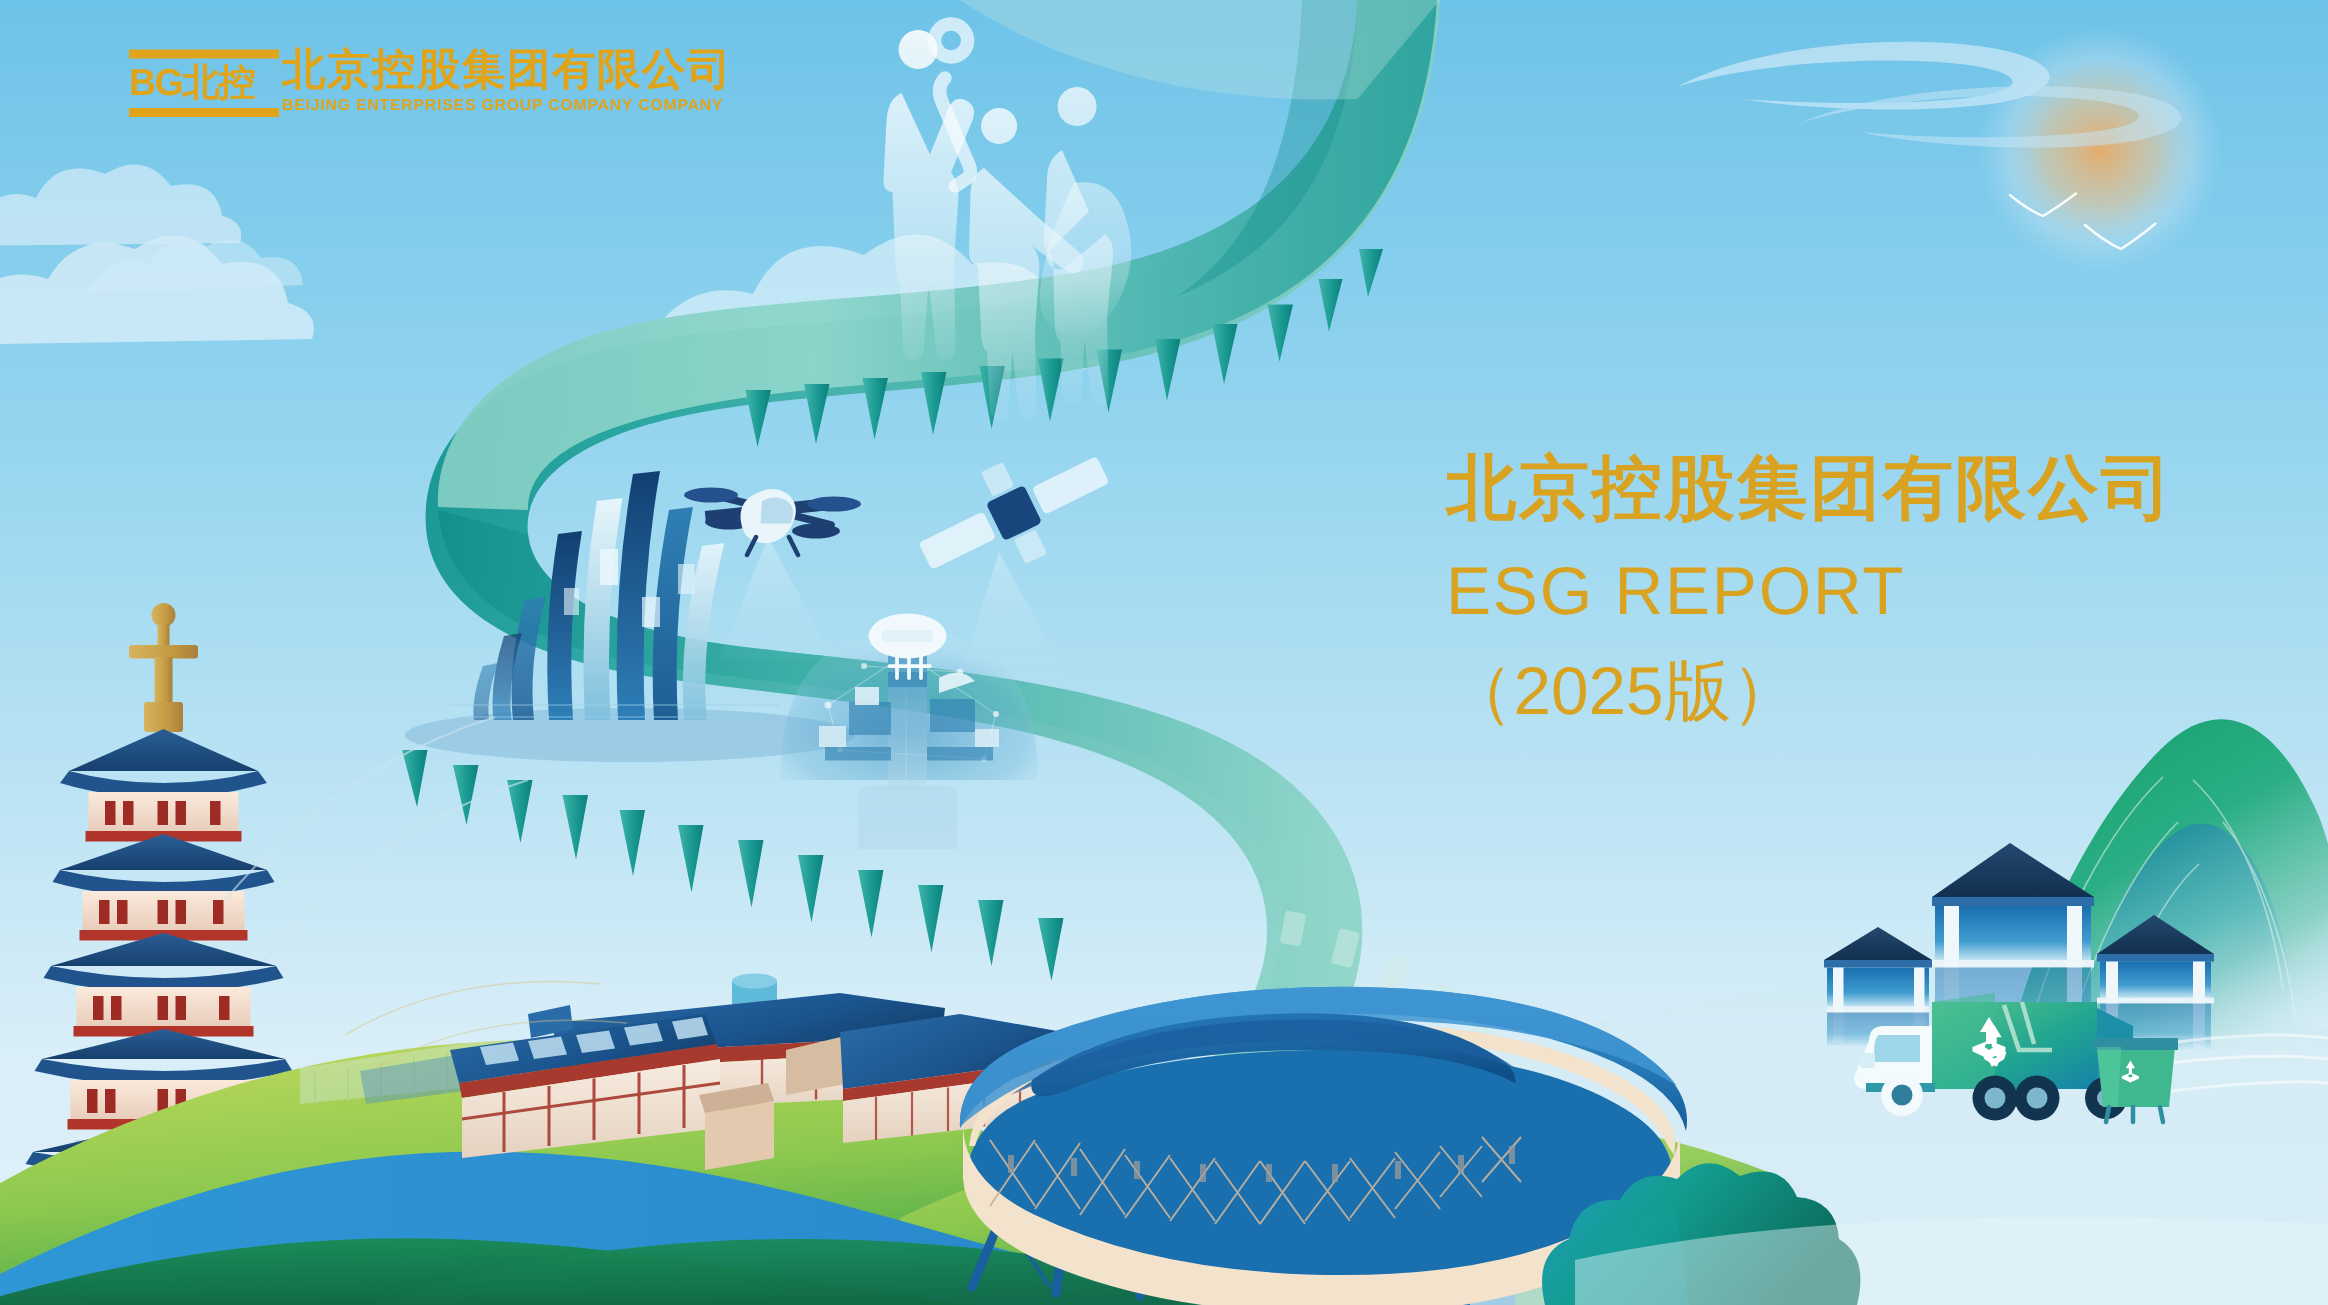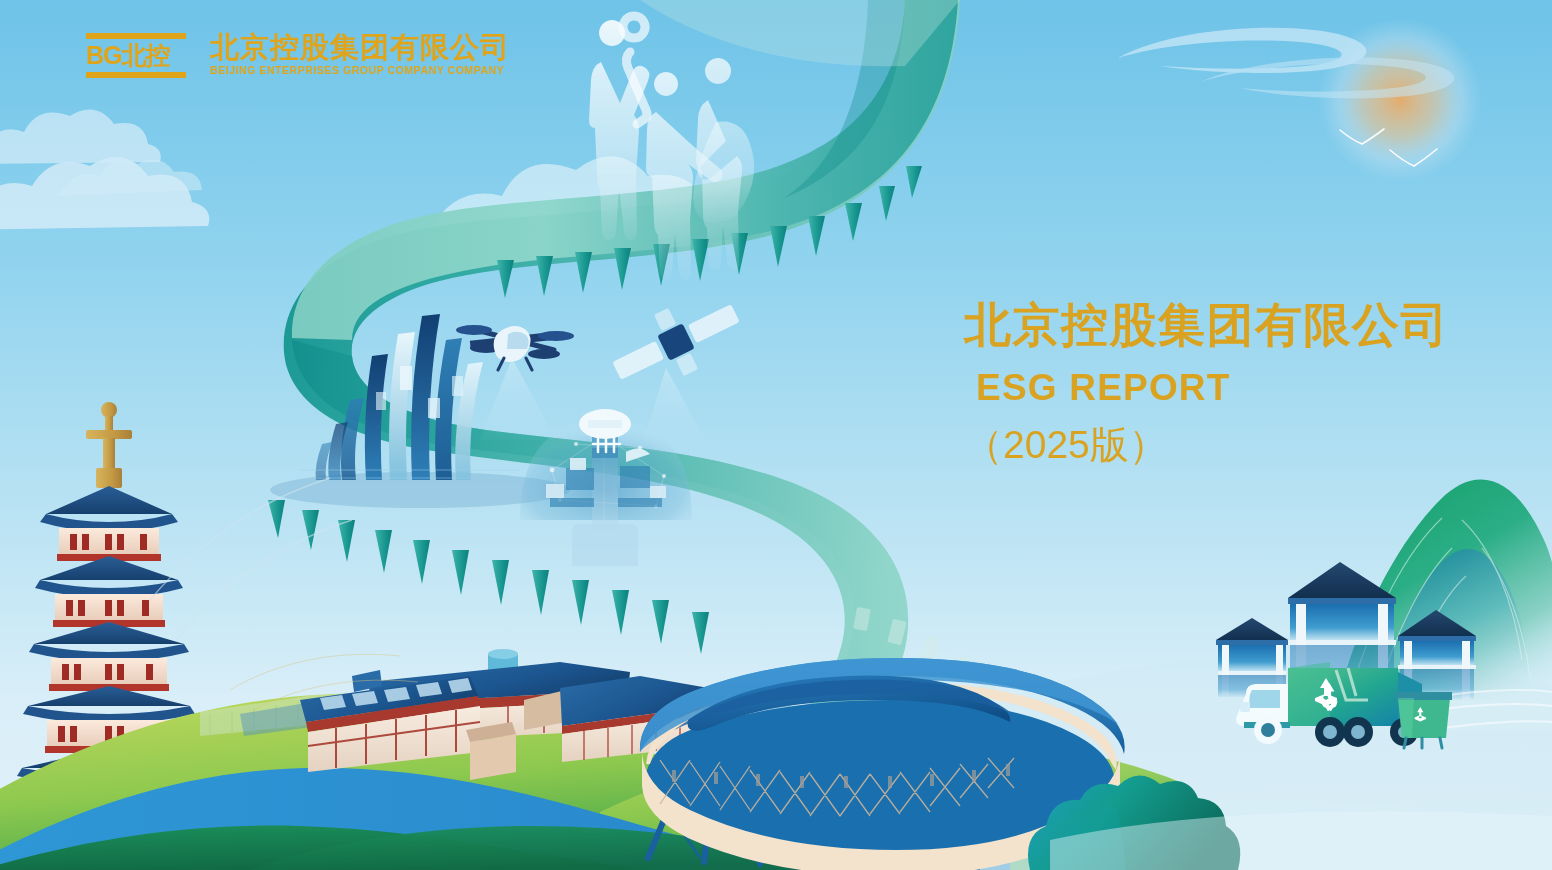--- a/index.html
+++ b/index.html
@@ -23,21 +23,21 @@
     display: block;
   }
 
   
   .logo-block {
     position: absolute;
     left: 86px;
     top: 31px;
     display: flex;
     align-items: flex-start;
-    gap: 24px;
+    gap: 2px;
     z-index: 40;
   }
   .logo-mark {
     width: 100px;
     display: flex;
     flex-direction: column;
     gap: 4px;
     padding-top: 2px;
   }
   .logo-bar {
@@ -87,31 +87,30 @@
   }
   .title-cn {
     font-size: 47px;
     font-weight: 700;
     color: #d9a321;
     letter-spacing: 1.5px;
     line-height: 1.23;
     white-space: nowrap;
   }
   .title-en {
-    font-size: 37px;
-    font-weight: 700;
+    font-size: 45px;
+    font-weight: 400;
     color: #d9a321;
     letter-spacing: 1.2px;
     line-height: 1.5;
     margin-top: 6px;
     white-space: nowrap;
-    margin-left: 12px;
   }
   .title-ed {
-    font-size: 39px;
+    font-size: 45px;
     font-weight: 400;
     color: #d9a321;
     letter-spacing: 0px;
     line-height: 1.35;
     margin-top: 4px;
     white-space: nowrap;
   }
 </style>
 </head>
 <body>

